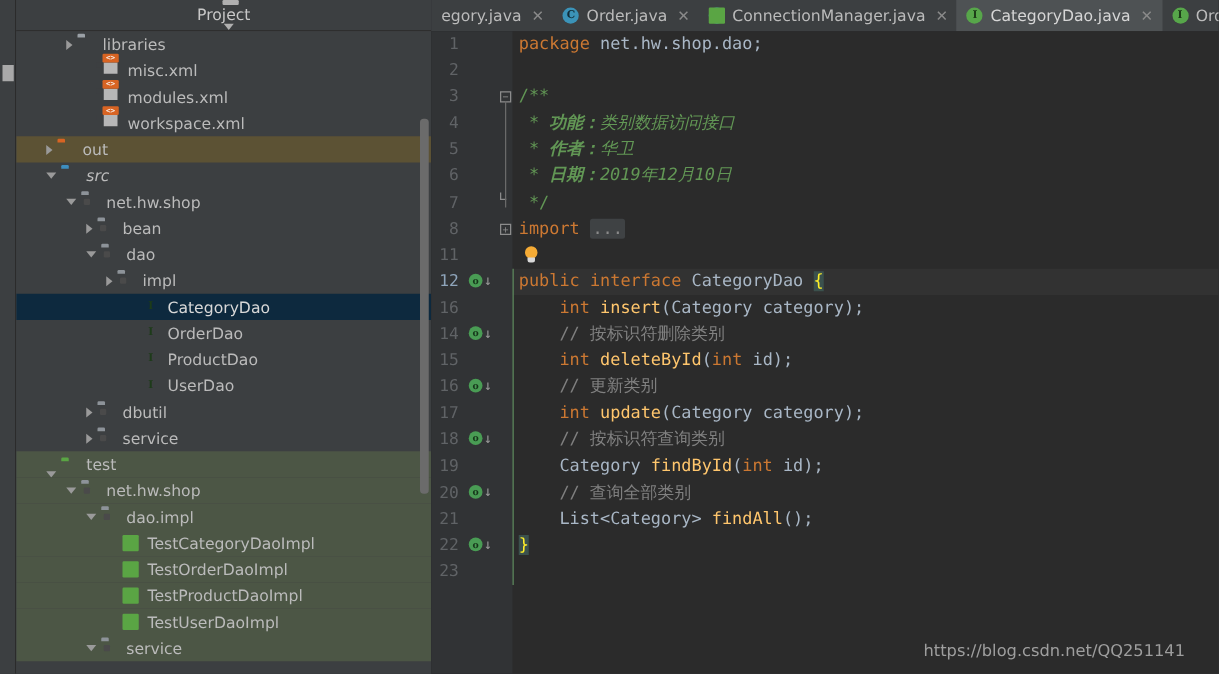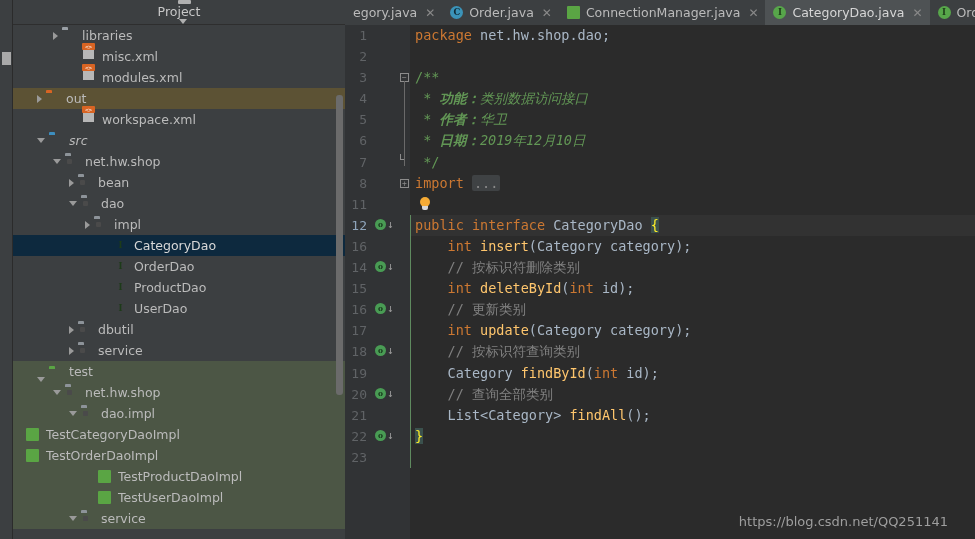--- a/index.html
+++ b/index.html
@@ -227,30 +227,30 @@
         <div class="node" style="padding-left: 56px;">
           <span class="arrow none"></span>
           <span class="ico"><span class="xmlico"><span class="sheet"></span><span class="corner"></span><span class="bar">&lt;&gt;</span></span></span>
           <span class="lbl">misc.xml</span>
         </div>
         <div class="node" style="padding-left: 56px;">
           <span class="arrow none"></span>
           <span class="ico"><span class="xmlico"><span class="sheet"></span><span class="corner"></span><span class="bar">&lt;&gt;</span></span></span>
           <span class="lbl">modules.xml</span>
         </div>
+        <div class="node" style="padding-left: 56px;">
+          <span class="arrow none"></span>
+          <span class="ico"><span class="xmlico"><span class="sheet"></span><span class="corner"></span><span class="bar">&lt;&gt;</span></span></span>
+          <span class="lbl">workspace.xml</span>
+        </div>
         <div class="node outdir" style="padding-left: 24px;">
           <span class="arrow right"></span>
           <span class="ico"><span class="fld fld-orange"></span></span>
           <span class="lbl">out</span>
         </div>
-        <div class="node" style="padding-left: 56px;">
-          <span class="arrow none"></span>
-          <span class="ico"><span class="xmlico"><span class="sheet"></span><span class="corner"></span><span class="bar">&lt;&gt;</span></span></span>
-          <span class="lbl">workspace.xml</span>
-        </div>
         <div class="node" style="padding-left: 24px; font-style: italic;">
           <span class="arrow "></span>
           <span class="ico"><span class="fld fld-blue"></span></span>
           <span class="lbl">src</span>
         </div>
         <div class="node" style="padding-left: 40px;">
           <span class="arrow "></span>
           <span class="ico"><span class="pkg"></span></span>
           <span class="lbl">net.hw.shop</span>
         </div>
@@ -307,26 +307,26 @@
         <div class="node testbg" style="padding-left: 40px;">
           <span class="arrow "></span>
           <span class="ico"><span class="pkg"></span></span>
           <span class="lbl">net.hw.shop</span>
         </div>
         <div class="node testbg" style="padding-left: 56px;">
           <span class="arrow "></span>
           <span class="ico"><span class="pkg"></span></span>
           <span class="lbl">dao.impl</span>
         </div>
-        <div class="node testbg" style="">
+        <div class="node testbg" style="padding-left: 72px;">
           <span class="arrow none"></span>
           <span class="ico"><span class="cls"><span>C</span><span class="runbadge"></span></span></span>
           <span class="lbl">TestCategoryDaoImpl</span>
         </div>
-        <div class="node testbg" style="">
+        <div class="node testbg" style="padding-left: 72px;">
           <span class="arrow none"></span>
           <span class="ico"><span class="cls"><span>C</span><span class="runbadge"></span></span></span>
           <span class="lbl">TestOrderDaoImpl</span>
         </div>
         <div class="node testbg" style="padding-left: 72px;">
           <span class="arrow none"></span>
           <span class="ico"><span class="cls"><span>C</span><span class="runbadge"></span></span></span>
           <span class="lbl">TestProductDaoImpl</span>
         </div>
         <div class="node testbg" style="padding-left: 72px;">

